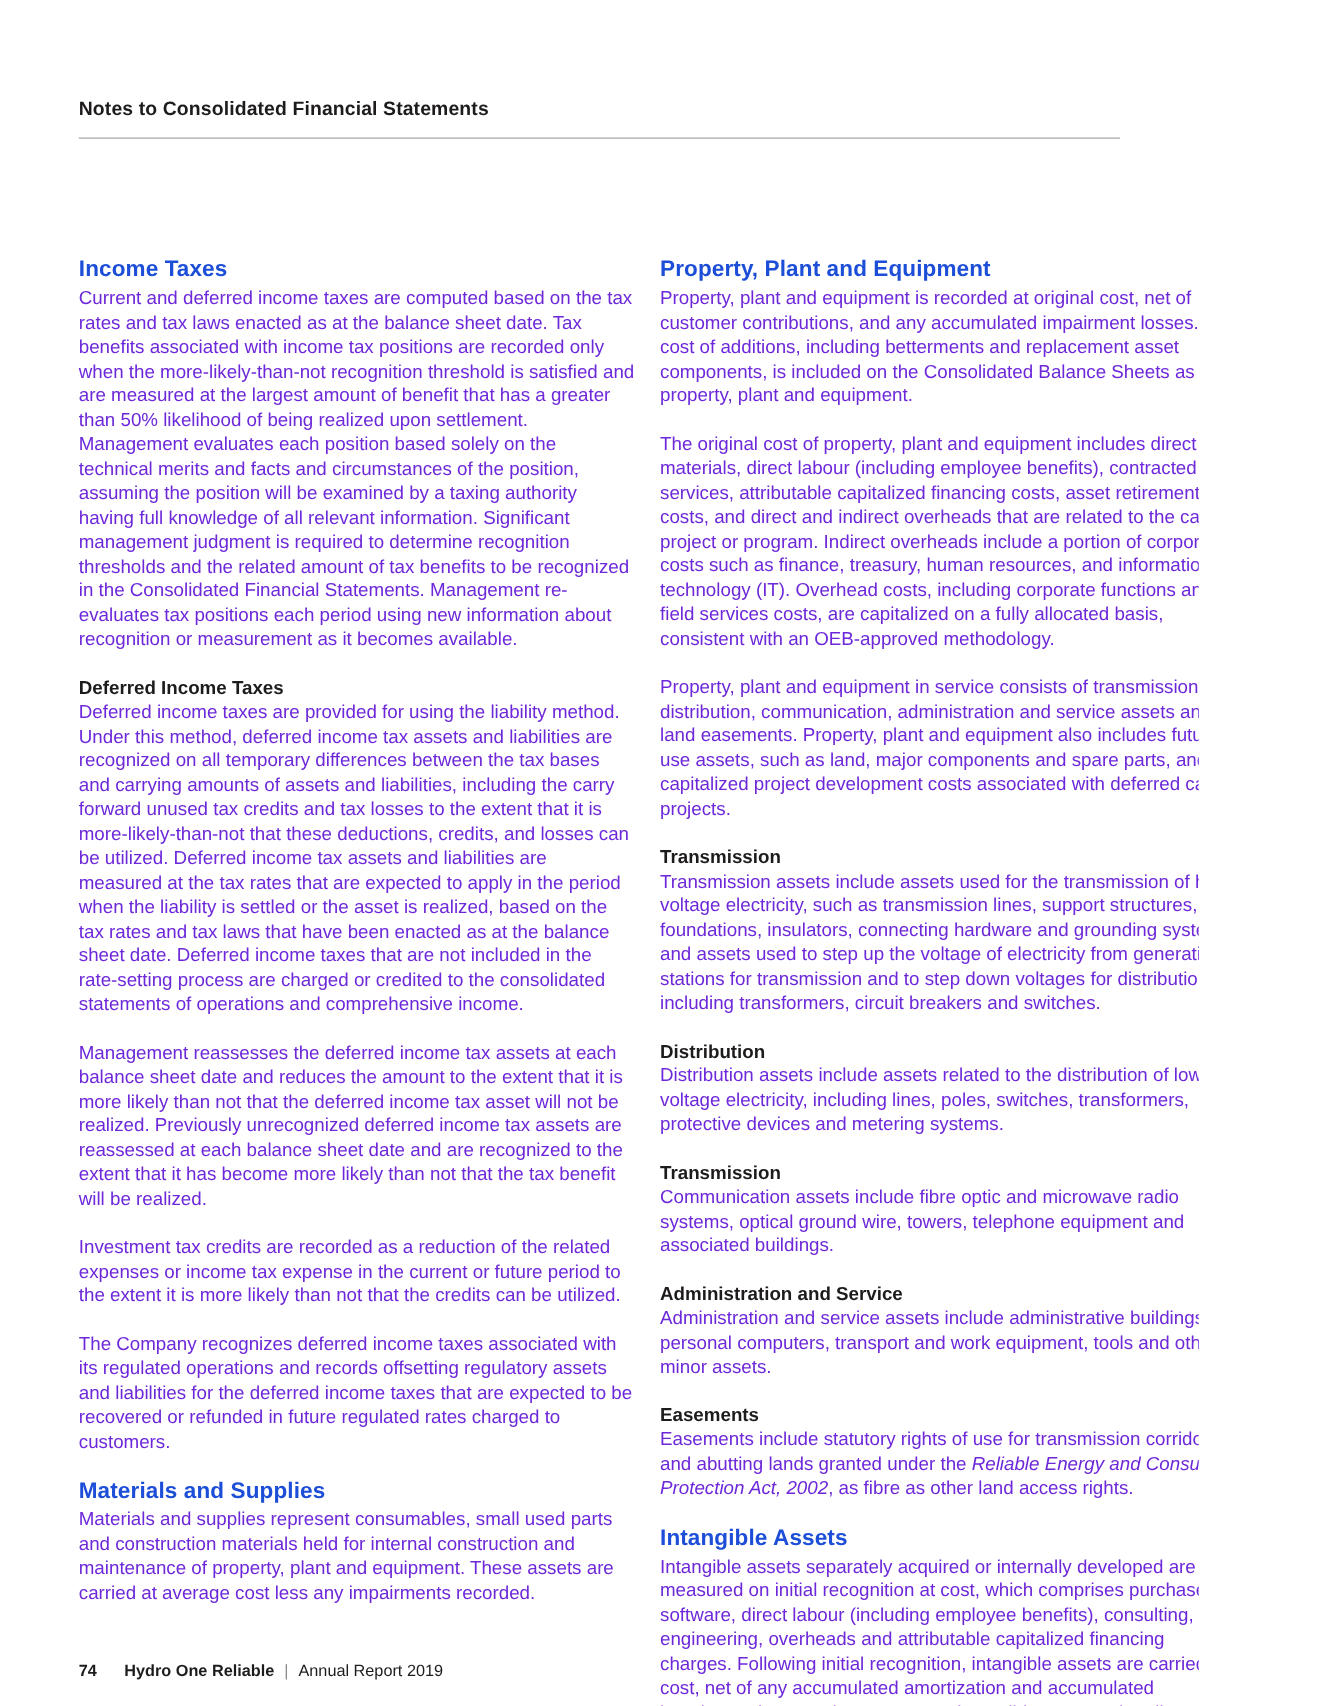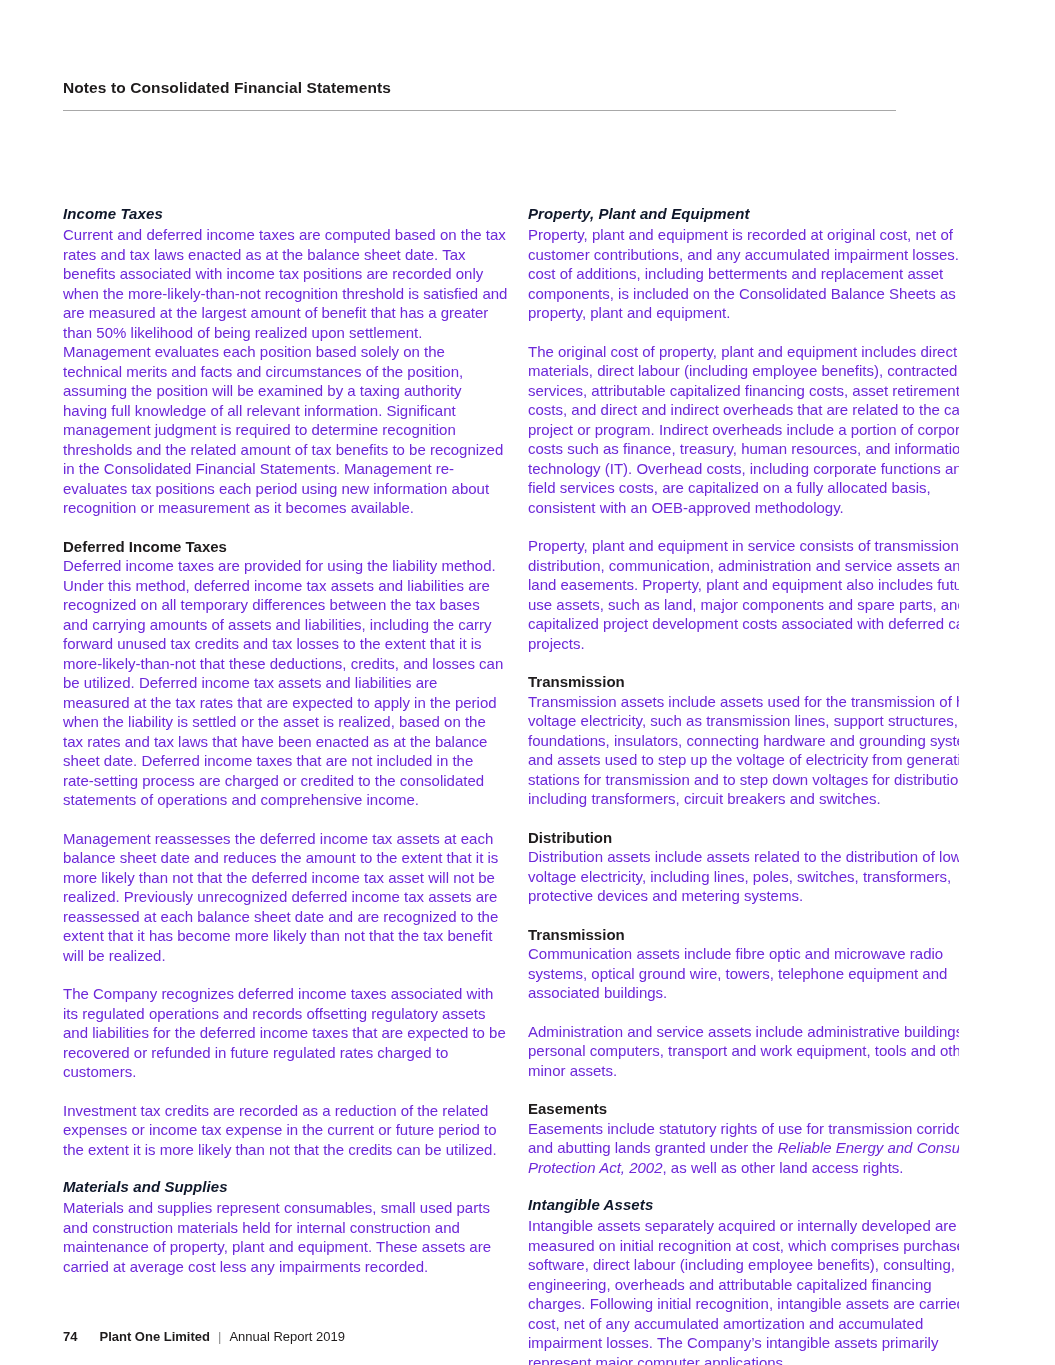--- a/index.html
+++ b/index.html
@@ -37,25 +37,24 @@
     display: flex;
     gap: 20px;
     padding: 0 63px;
     margin-top: 94px;
   }
   .column-left  { width: 445px; flex: 0 0 445px; }
   .column-right { width: 464px; flex: 0 0 464px; }
   .doc-section { margin: 0 0 9px 0; }
   .heading-major {
     margin: 0 0 3px 0;
-    font-size: 15px;
+    font-size: 18px;
     font-weight: bold;
-    color: #0f172a;
+    color: #1d4ed8;
     letter-spacing: 0.1px;
-    font-style: italic;
   }
   .heading-sub {
     margin: 0;
     font-size: 15px;
     font-weight: bold;
     color: #1e1b1c;
     line-height: 19.5px;
   }
   .doc-section p {
     margin: 0 0 19px 0;
@@ -92,22 +91,22 @@
   <main class="columns">
     <div class="column column-left">
         <section class="doc-section">
           <h2 class="heading-major">Income Taxes</h2>
           <p>Current and deferred income taxes are computed based on the tax rates and tax laws enacted as at the balance sheet date. Tax benefits associated with income tax positions are recorded only when the more-likely-than-not recognition threshold is satisfied and are measured at the largest amount of benefit that has a greater than 50% likelihood of being realized upon settlement. Management evaluates each position based solely on the technical merits and facts and circumstances of the position, assuming the position will be examined by a taxing authority having full knowledge of all relevant information. Significant management judgment is required to determine recognition thresholds and the related amount of tax benefits to be recognized in the Consolidated Financial Statements. Management re-evaluates tax positions each period using new information about recognition or measurement as it becomes available.</p>
         </section>
         <section class="doc-section">
           <h2 class="heading-sub">Deferred Income Taxes</h2>
           <p>Deferred income taxes are provided for using the liability method. Under this method, deferred income tax assets and liabilities are recognized on all temporary differences between the tax bases and carrying amounts of assets and liabilities, including the carry forward unused tax credits and tax losses to the extent that it is more-likely-than-not that these deductions, credits, and losses can be utilized. Deferred income tax assets and liabilities are measured at the tax rates that are expected to apply in the period when the liability is settled or the asset is realized, based on the tax rates and tax laws that have been enacted as at the balance sheet date. Deferred income taxes that are not included in the rate-setting process are charged or credited to the consolidated statements of operations and comprehensive income.</p>
           <p>Management reassesses the deferred income tax assets at each balance sheet date and reduces the amount to the extent that it is more likely than not that the deferred income tax asset will not be realized. Previously unrecognized deferred income tax assets are reassessed at each balance sheet date and are recognized to the extent that it has become more likely than not that the tax benefit will be realized.</p>
+          <p>Investment tax credits are recorded as a reduction of the related expenses or income tax expense in the current or future period to the extent it is more likely than not that the credits can be utilized.</p>
           <p>The Company recognizes deferred income taxes associated with its regulated operations and records offsetting regulatory assets and liabilities for the deferred income taxes that are expected to be recovered or refunded in future regulated rates charged to customers.</p>
-          <p>Investment tax credits are recorded as a reduction of the related expenses or income tax expense in the current or future period to the extent it is more likely than not that the credits can be utilized.</p>
         </section>
         <section class="doc-section">
           <h2 class="heading-major">Materials and Supplies</h2>
           <p>Materials and supplies represent consumables, small used parts and construction materials held for internal construction and maintenance of property, plant and equipment. These assets are carried at average cost less any impairments recorded.</p>
         </section>
       </div>
     <div class="column column-right">
         <section class="doc-section">
           <h2 class="heading-major">Property, Plant and Equipment</h2>
           <p>Property, plant and equipment is recorded at original cost, net of customer contributions, and any accumulated impairment losses. The cost of additions, including betterments and replacement asset components, is included on the Consolidated Balance Sheets as property, plant and equipment.</p>
@@ -120,33 +119,34 @@
         </section>
         <section class="doc-section">
           <h2 class="heading-sub">Distribution</h2>
           <p>Distribution assets include assets related to the distribution of low-voltage electricity, including lines, poles, switches, transformers, protective devices and metering systems.</p>
         </section>
         <section class="doc-section">
           <h2 class="heading-sub">Transmission</h2>
           <p>Communication assets include fibre optic and microwave radio systems, optical ground wire, towers, telephone equipment and associated buildings.</p>
         </section>
         <section class="doc-section">
+          <h2 class="heading-sub">Administration and Service</h2>
           <p>Administration and service assets include administrative buildings, personal computers, transport and work equipment, tools and other minor assets.</p>
         </section>
         <section class="doc-section">
           <h2 class="heading-sub">Easements</h2>
-          <p><span>Easements include statutory rights of use for transmission corridors and abutting lands granted under the </span><em>Reliable Energy and Consumer Protection Act, 2002</em><span>, as well as other land access rights.</span></p>
+          <p><span>Easements include statutory rights of use for transmission corridors and abutting lands granted under the </span><em>Reliable Energy and Consumer Protection Act, 2002</em><span>, as fibre as other land access rights.</span></p>
         </section>
         <section class="doc-section">
           <h2 class="heading-major">Intangible Assets</h2>
           <p>Intangible assets separately acquired or internally developed are measured on initial recognition at cost, which comprises purchased software, direct labour (including employee benefits), consulting, engineering, overheads and attributable capitalized financing charges. Following initial recognition, intangible assets are carried at cost, net of any accumulated amortization and accumulated impairment losses. The Company’s intangible assets primarily represent major computer applications.</p>
         </section>
       </div>
   </main>
 
   <footer class="doc-footer">
     <span class="page-num">74</span>
-    <span class="company">Plant One Limited</span>
+    <span class="company">Hydro One Reliable</span>
     <span class="sep">|</span>
     <span class="report">Annual Report 2019</span>
   </footer>
 
 </div>
 
 </body></html>

